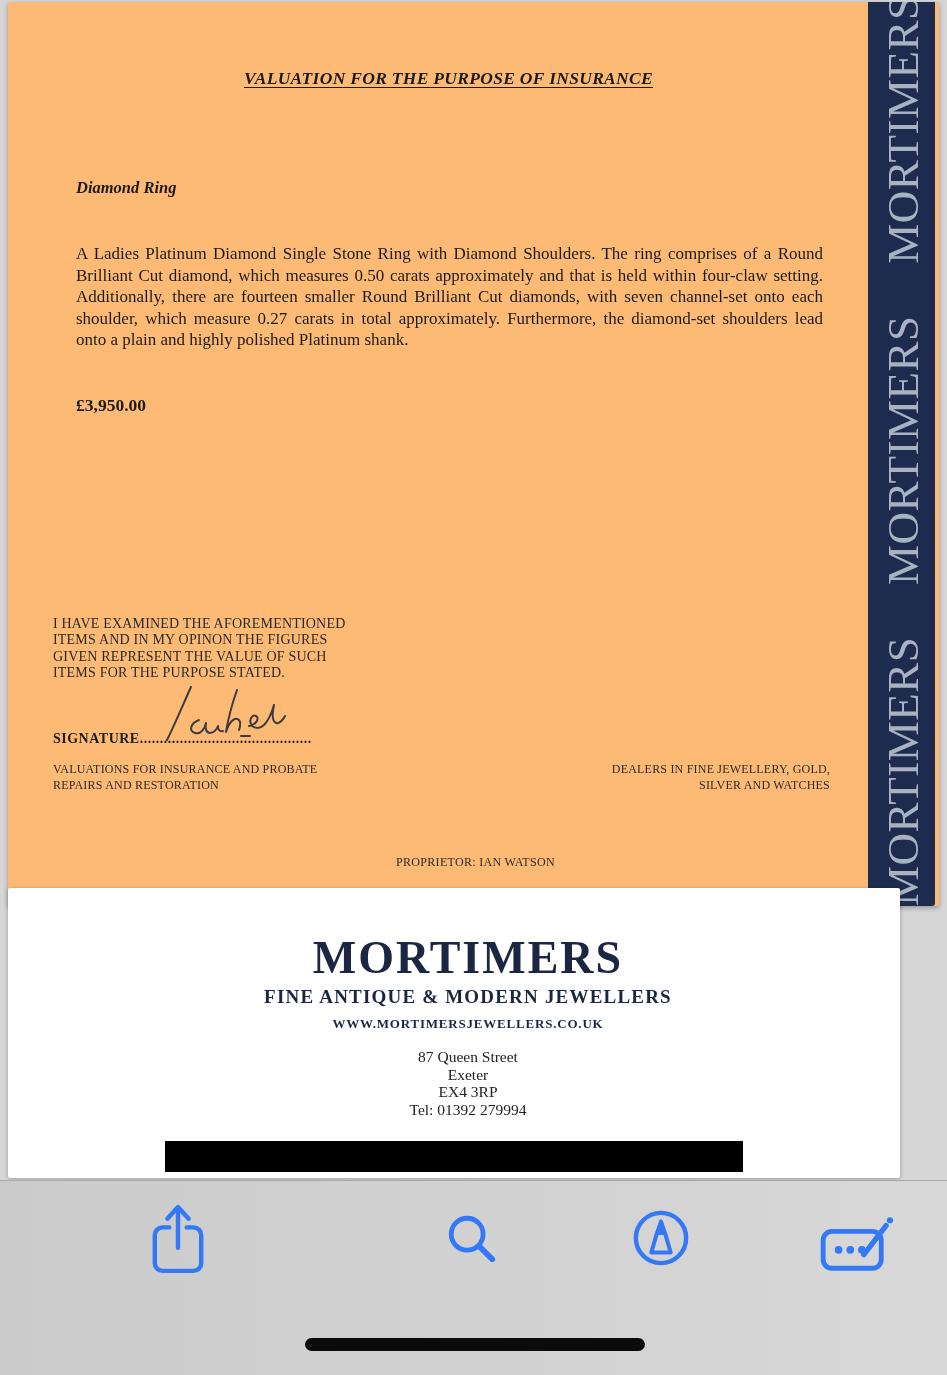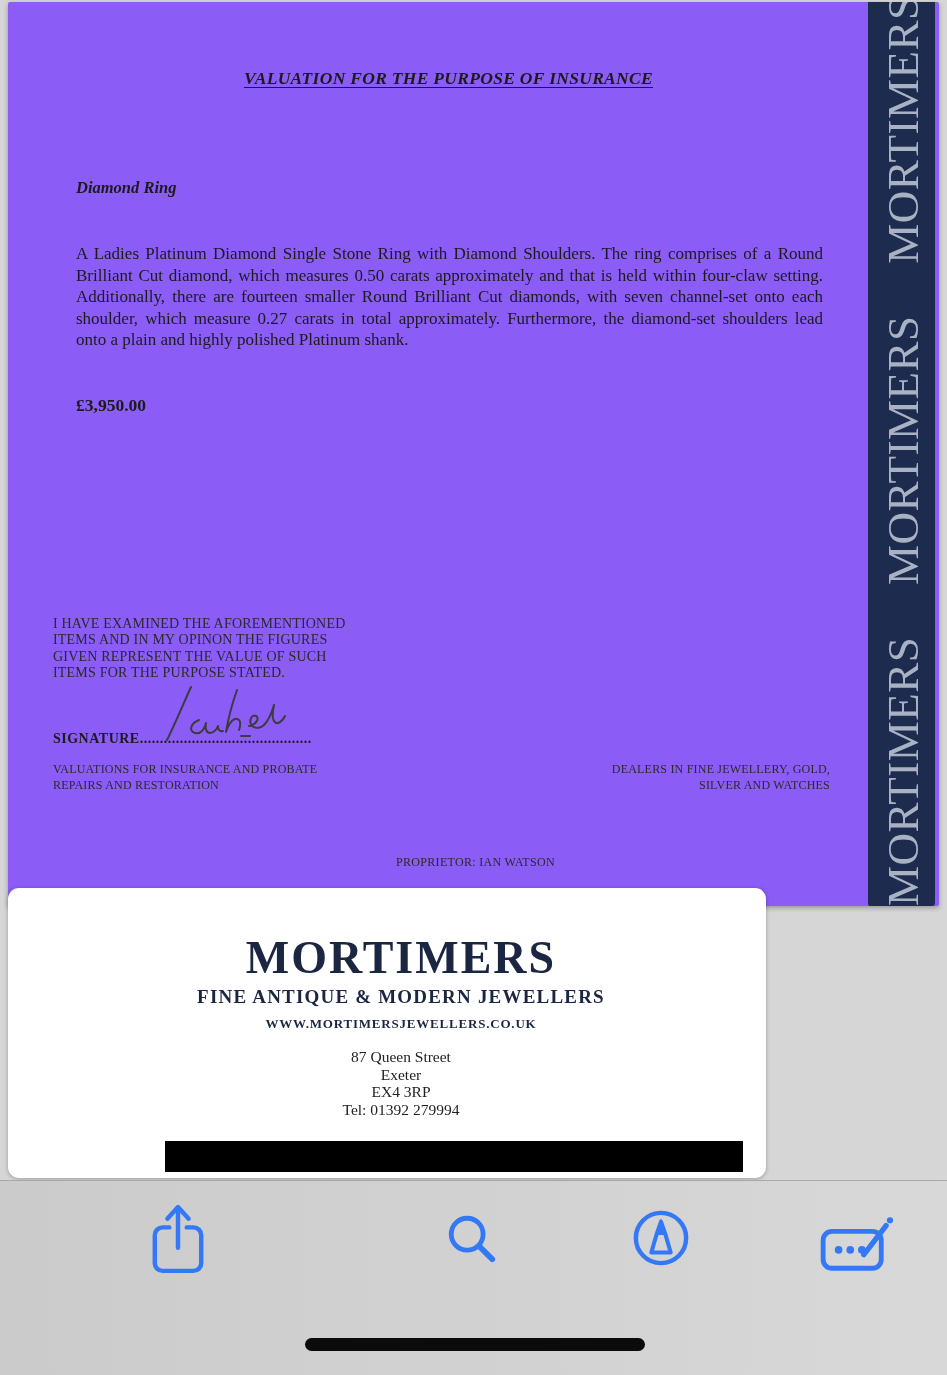--- a/index.html
+++ b/index.html
@@ -3,21 +3,21 @@
 <meta charset="utf-8">
 <style>
   * { margin:0; padding:0; box-sizing:border-box; }
   html,body { width:947px; height:1375px; }
   body { background:#d7d6d7; font-family:"Liberation Serif", serif; color:#1b1b1d; }
   .screen { position:relative; width:947px; height:1375px; overflow:hidden; }
 
   
   .page1 {
     position:absolute; left:8px; top:2px; width:931px; height:904px;
-    background:#8b5cf6; border-radius:2px;
+    background:#fdba74; border-radius:2px;
     box-shadow:0 2px 5px rgba(0,0,0,0.30);
   }
   .doc-title {
     position:absolute; left:68px; right:118px; top:66px;
     text-align:center; font-size:17.5px; font-weight:bold; font-style:italic;
     text-decoration:underline; text-underline-offset:3px; letter-spacing:0.3px;
   }
   .item-heading {
     position:absolute; left:68px; top:176px;
     font-size:16.5px; font-weight:bold; font-style:italic;
@@ -68,22 +68,22 @@
   }
   .band-text {
     position:absolute; top:100%; left:0; height:67px; line-height:70px;
     transform-origin:0 0; transform:rotate(-90deg);
     white-space:nowrap; font-size:45px; word-spacing:40px;
     color:#a9b2c3; letter-spacing:0.5px;
   }
 
   
   .page2 {
-    position:absolute; left:8px; top:888px; width:758px; height:290px;
-    background:#ffffff; border-radius:11px;
+    position:absolute; left:8px; top:888px; width:892px; height:290px;
+    background:#ffffff; border-radius:2px;
     box-shadow:0 1px 4px rgba(0,0,0,0.28);
   }
   .brand-block { position:absolute; left:0; right:0; top:45px; text-align:center; transform:translateX(14px); }
   .brand {
     font-size:46px; font-weight:bold; letter-spacing:2px; color:#1b2742; line-height:50px;
   }
   .tagline {
     font-size:19px; font-weight:bold; letter-spacing:1.2px; color:#1b2742; margin-top:3px;
   }
   .website {

